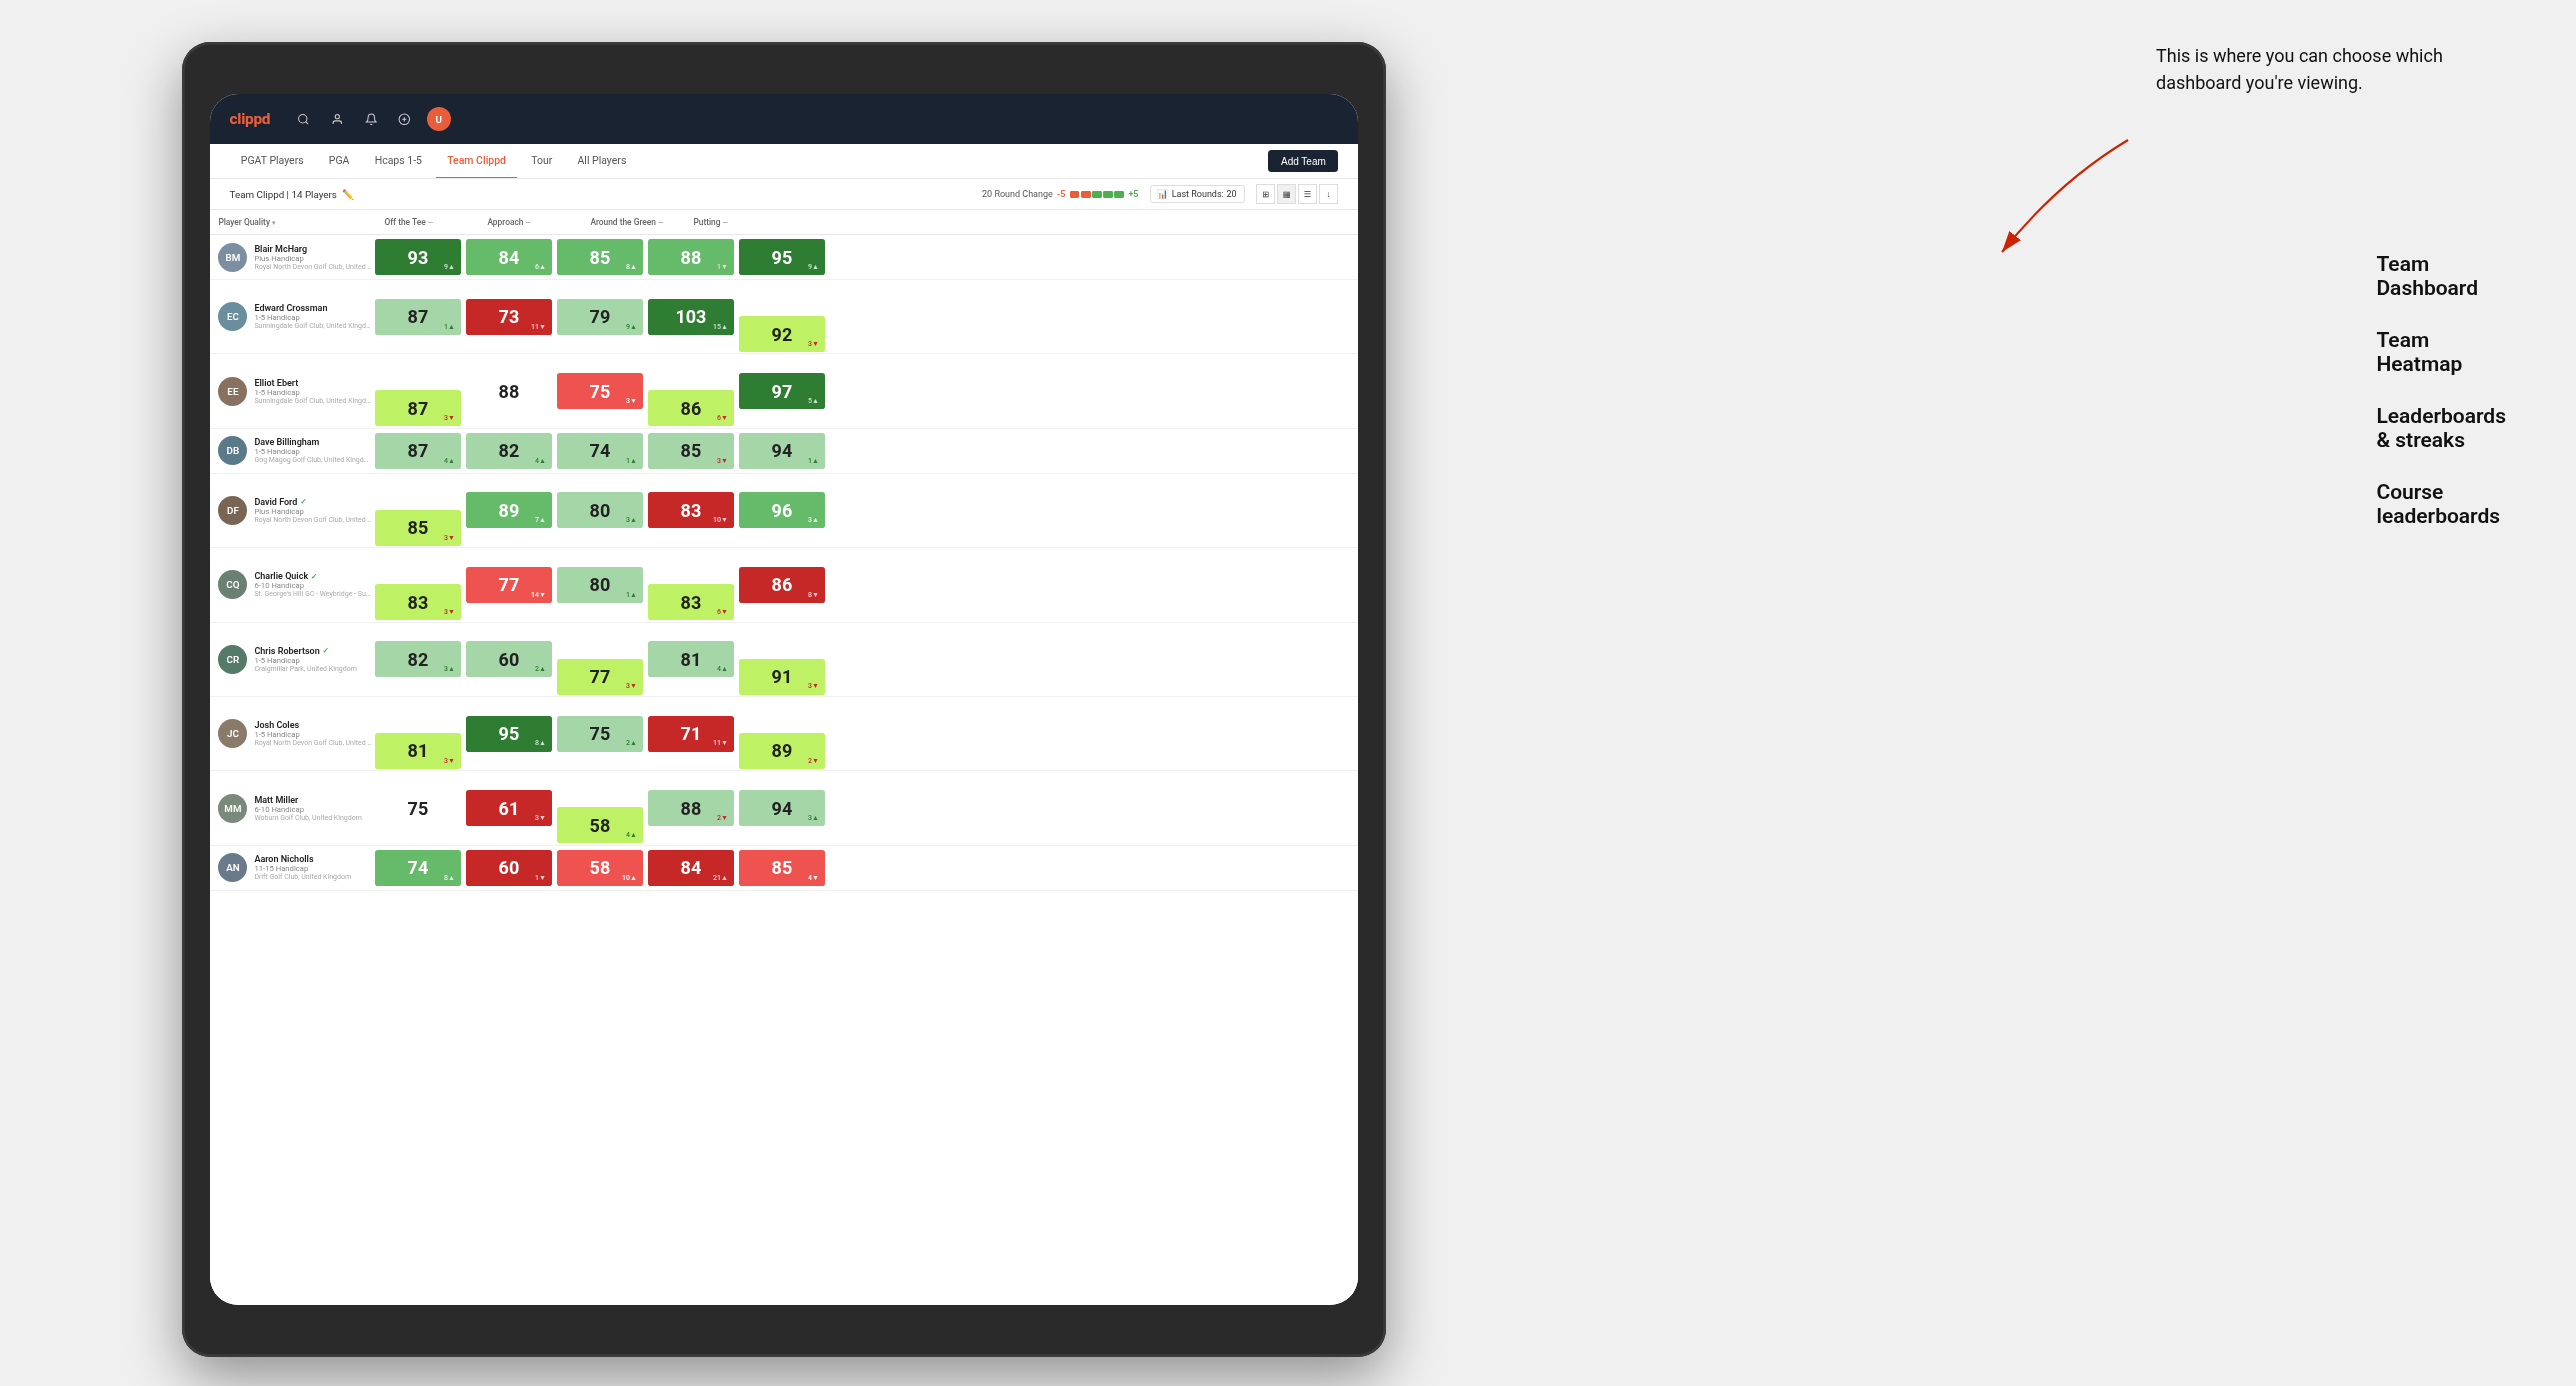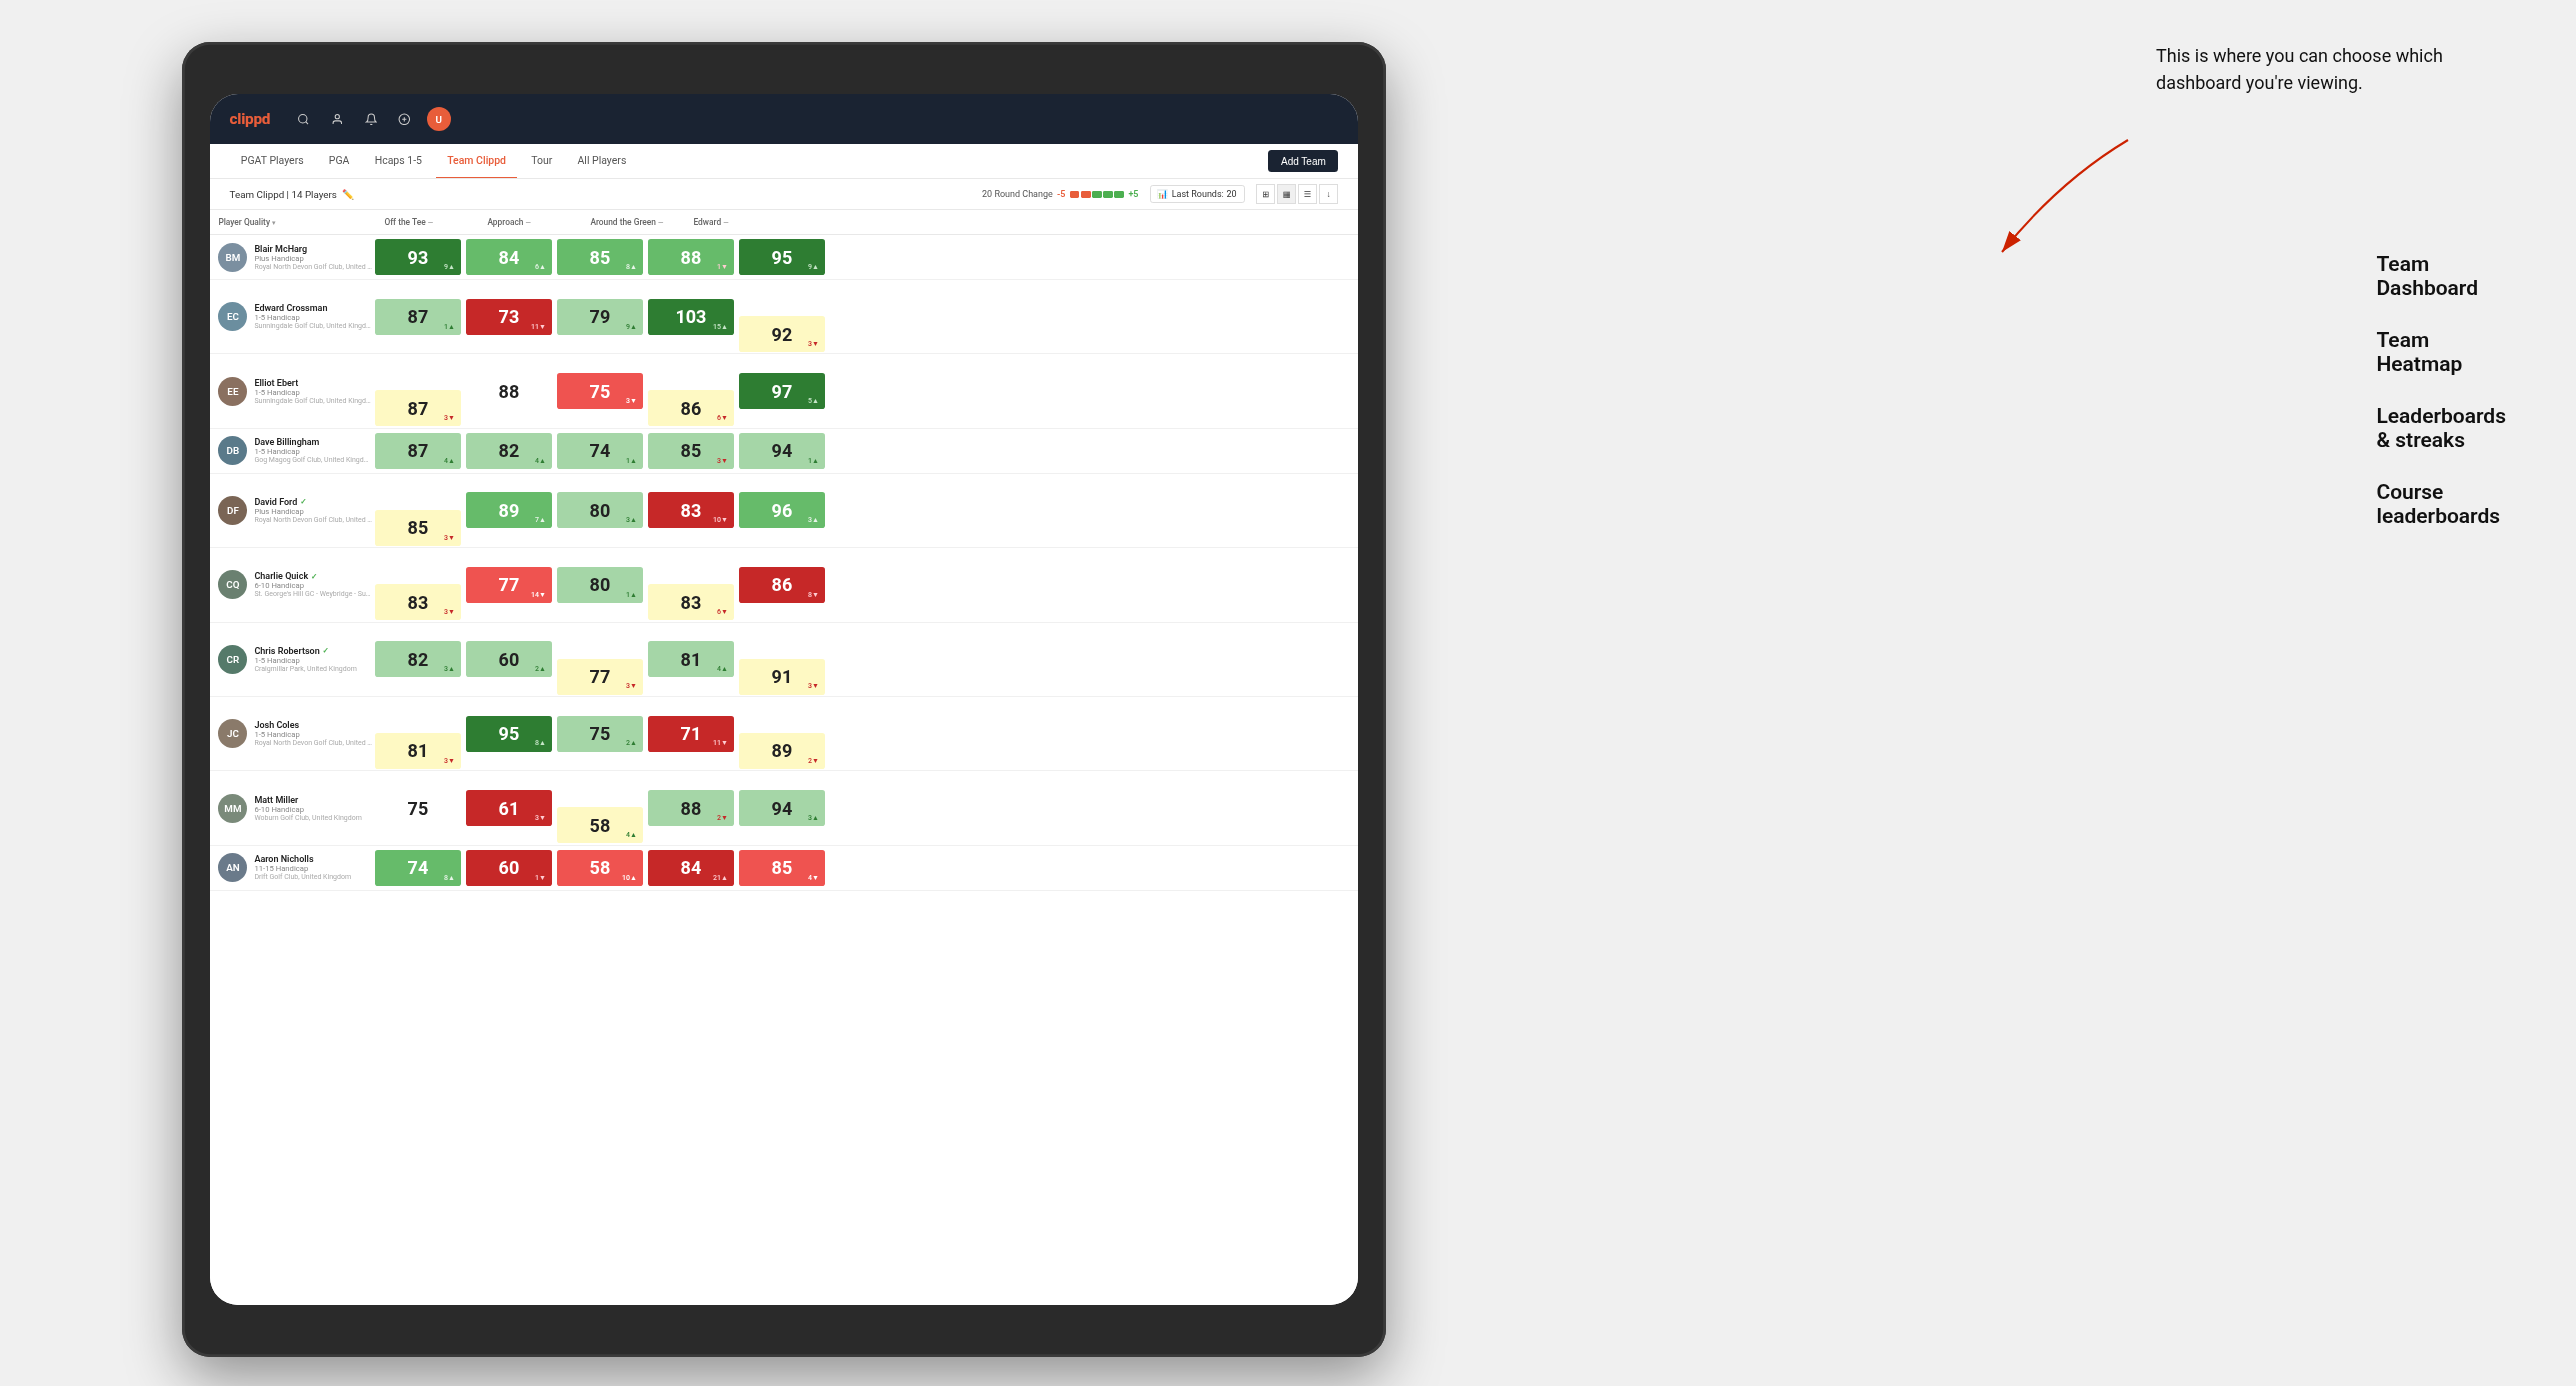--- a/index.html
+++ b/index.html
@@ -322,21 +322,21 @@
     }
     .score-change.up { color: #2e7d32; }
     .score-change.down { color: #c62828; }
 
     
     .bg-green-strong { background: #2e7d32; color: #fff; }
     .bg-green-mid { background: #66bb6a; color: #fff; }
     .bg-green-light { background: #a5d6a7; }
     .bg-red-strong { background: #c62828; color: #fff; }
     .bg-red-mid { background: #ef5350; color: #fff; }
-    .bg-red-light { background: #fef9c3; margin-top: 36px; }
+    .bg-red-light { background: #bef264; margin-top: 36px; }
     .bg-white { background: #fff; }
 
     .bg-green-strong .score-main { color: #fff; }
     .bg-green-mid .score-main { color: #fff; }
     .bg-green-light .score-main { color: #222; }
     .bg-red-strong .score-main { color: #fff; }
     .bg-red-mid .score-main { color: #fff; }
     .bg-red-light .score-main { color: #222; }
 
     .bg-green-strong .score-change.up { color: #c8e6c9; }
@@ -474,21 +474,21 @@
         <div class="col-header">
           <span>Off the Tee</span> <span class="sort-arrow">—</span>
         </div>
         <div class="col-header">
           <span>Approach</span> <span class="sort-arrow">—</span>
         </div>
         <div class="col-header">
           <span>Around the Green</span> <span class="sort-arrow">—</span>
         </div>
         <div class="col-header">
-          <span>Edward</span> <span class="sort-arrow">—</span>
+          <span>Putting</span> <span class="sort-arrow">—</span>
         </div>
       </div>
 
       <div id="player-rows">
           <div class="player-row">
             <div class="player-info">
               <div class="player-avatar" style="background: rgb(123, 143, 160);">BM</div>
               <div class="player-details">
                 <div class="player-name">Blair McHarg</div>
                 <div class="player-hcap">Plus Handicap</div>

